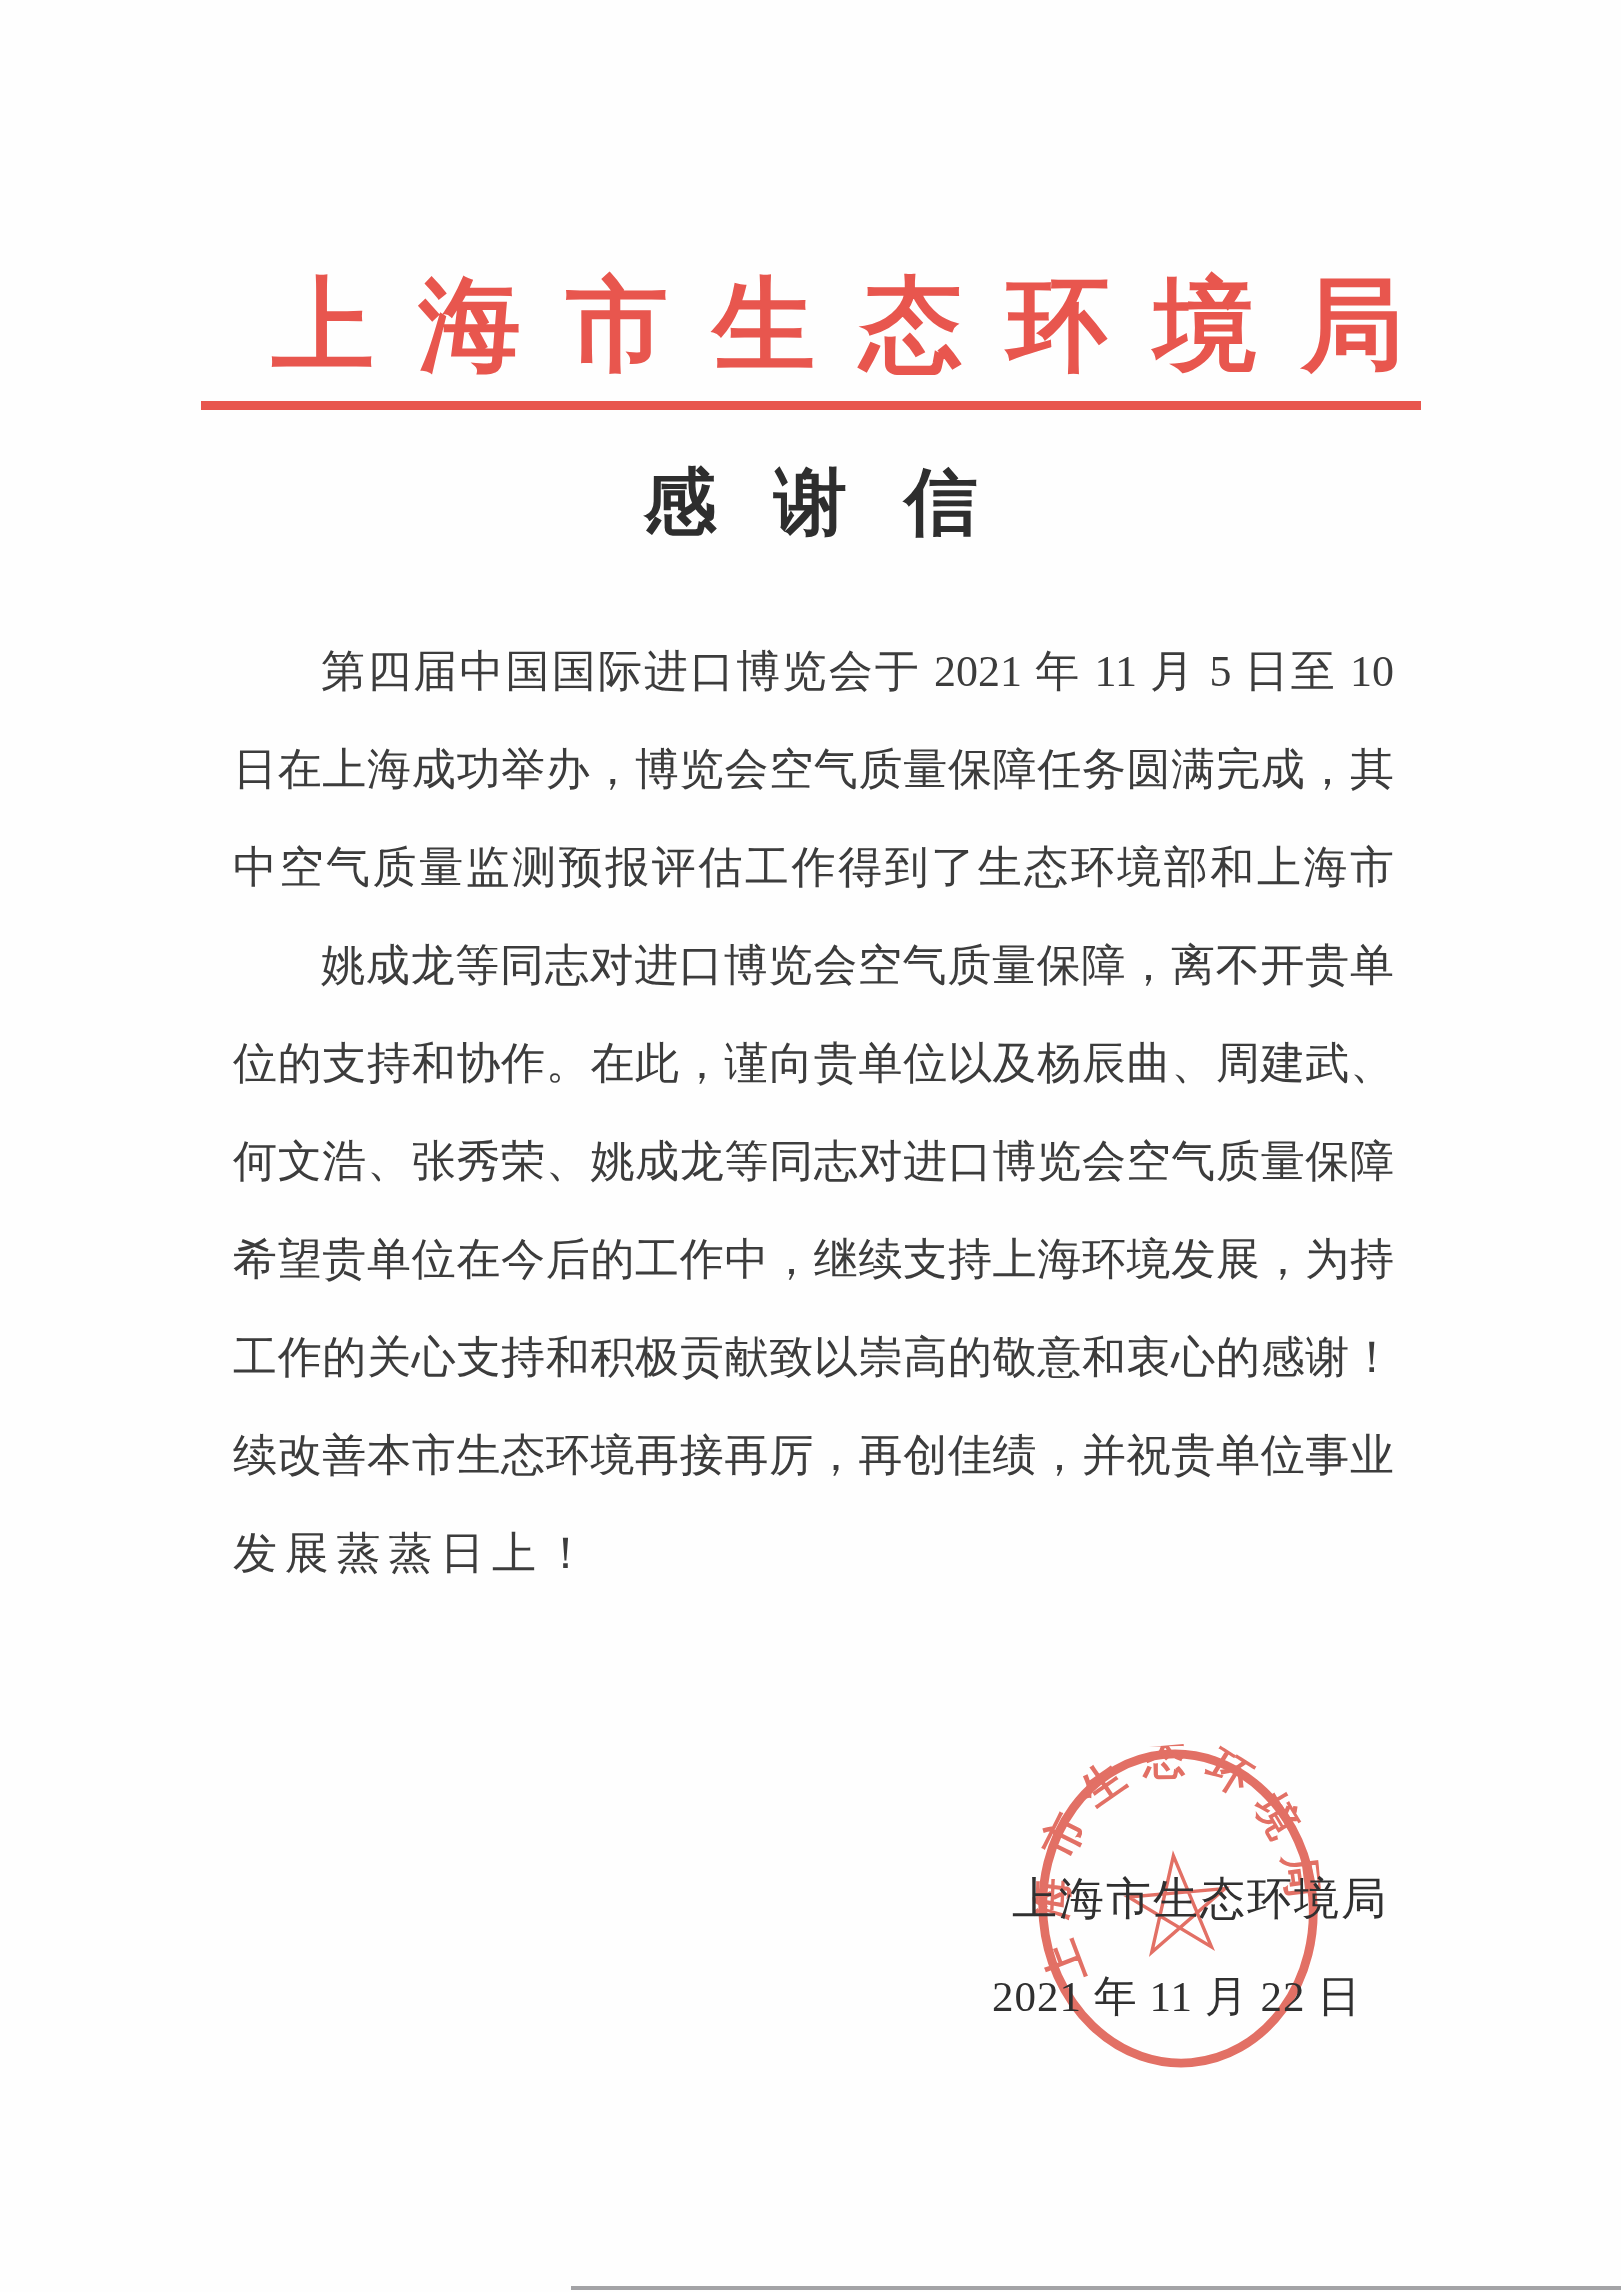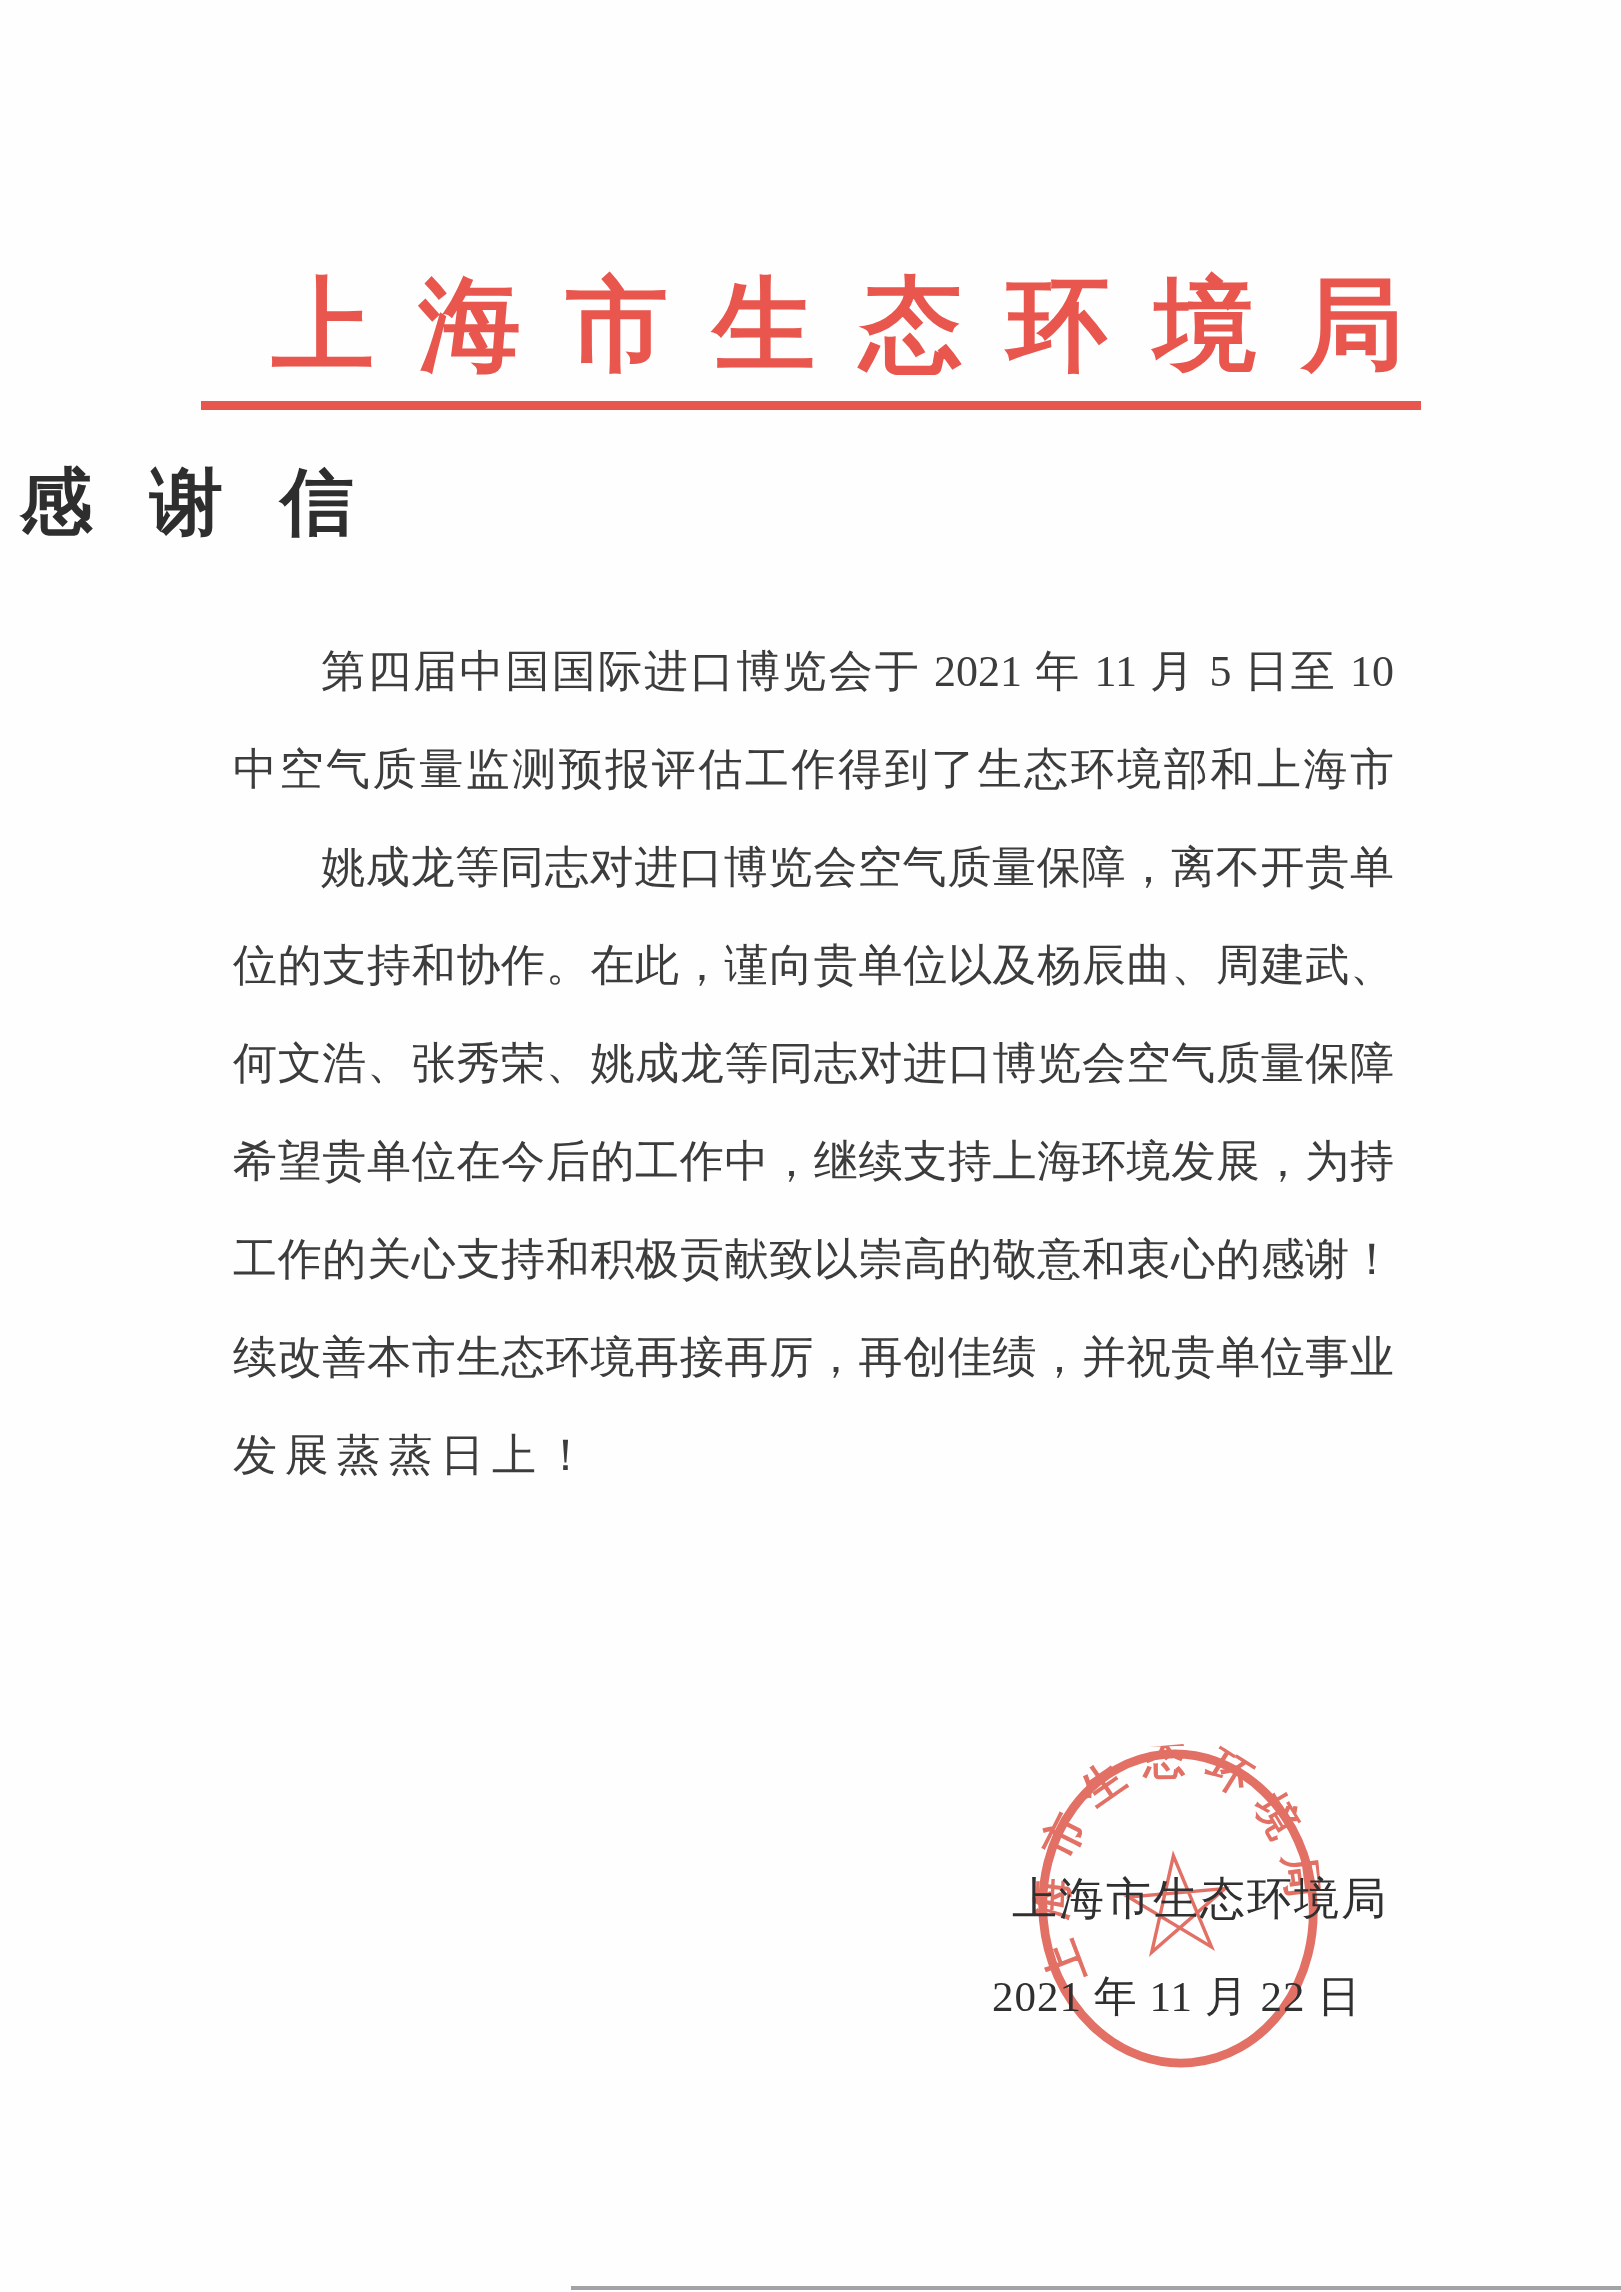--- a/index.html
+++ b/index.html
@@ -28,21 +28,21 @@
     padding-left:32px;
   }
   .red-rule{
     position:absolute;top:401px;left:201px;
     width:1220px;height:8.8px;
     background:var(--accent);
   }
   
   .letter-title{
     position:absolute;top:457px;left:0;width:100%;
-    text-align:left;
+    text-align:center;
     font-size:73px;line-height:1.25;
     font-weight:bold;
     color:#2e2e2e;
     letter-spacing:19.6px;
     text-indent:19.6px;
     white-space:nowrap;
   }
   
   .body-text{
     position:absolute;top:623px;left:233px;
@@ -100,20 +100,21 @@
 <div class="page">
 
   <div class="org-title">上 海 市 生 态 环 境 局</div>
 
   <div class="red-rule"></div>
 
   <div class="letter-title">感 谢 信</div>
 
   <div class="body-text">
       <div class="line indent just">第四届中国国际进口博览会于 2021 年 11 月 5 日至 10</div>
+      <div class="line just">日在上海成功举办，博览会空气质量保障任务圆满完成，其</div>
       <div class="line just">中空气质量监测预报评估工作得到了生态环境部和上海市</div>
       <div class="line indent just">姚成龙等同志对进口博览会空气质量保障，离不开贵单</div>
       <div class="line just">位的支持和协作。在此，谨向贵单位以及杨辰曲、周建武、</div>
       <div class="line just">何文浩、张秀荣、姚成龙等同志对进口博览会空气质量保障</div>
       <div class="line just">希望贵单位在今后的工作中，继续支持上海环境发展，为持</div>
       <div class="line just">工作的关心支持和积极贡献致以崇高的敬意和衷心的感谢！</div>
       <div class="line just">续改善本市生态环境再接再厉，再创佳绩，并祝贵单位事业</div>
       <div class="line">发展蒸蒸日上！</div>
     </div>
 

